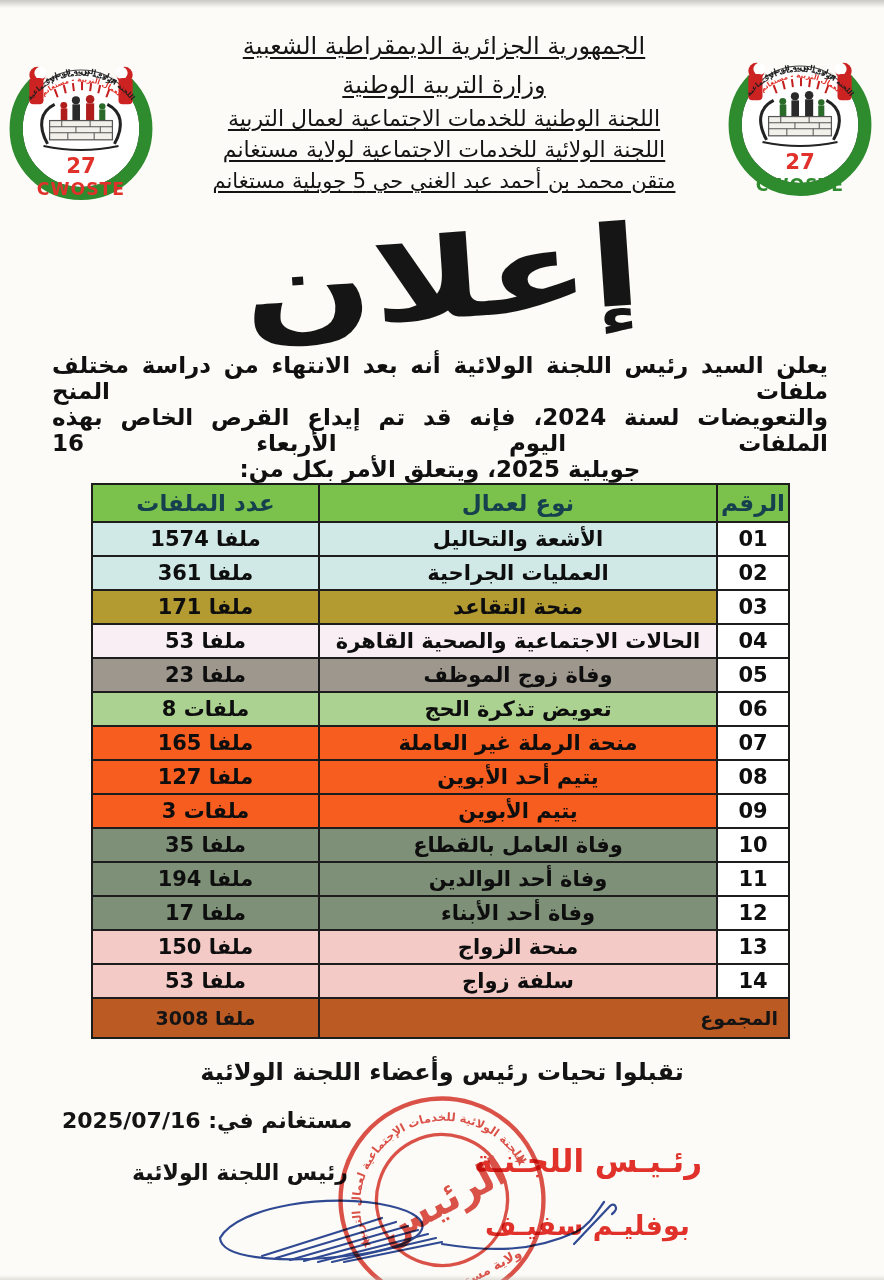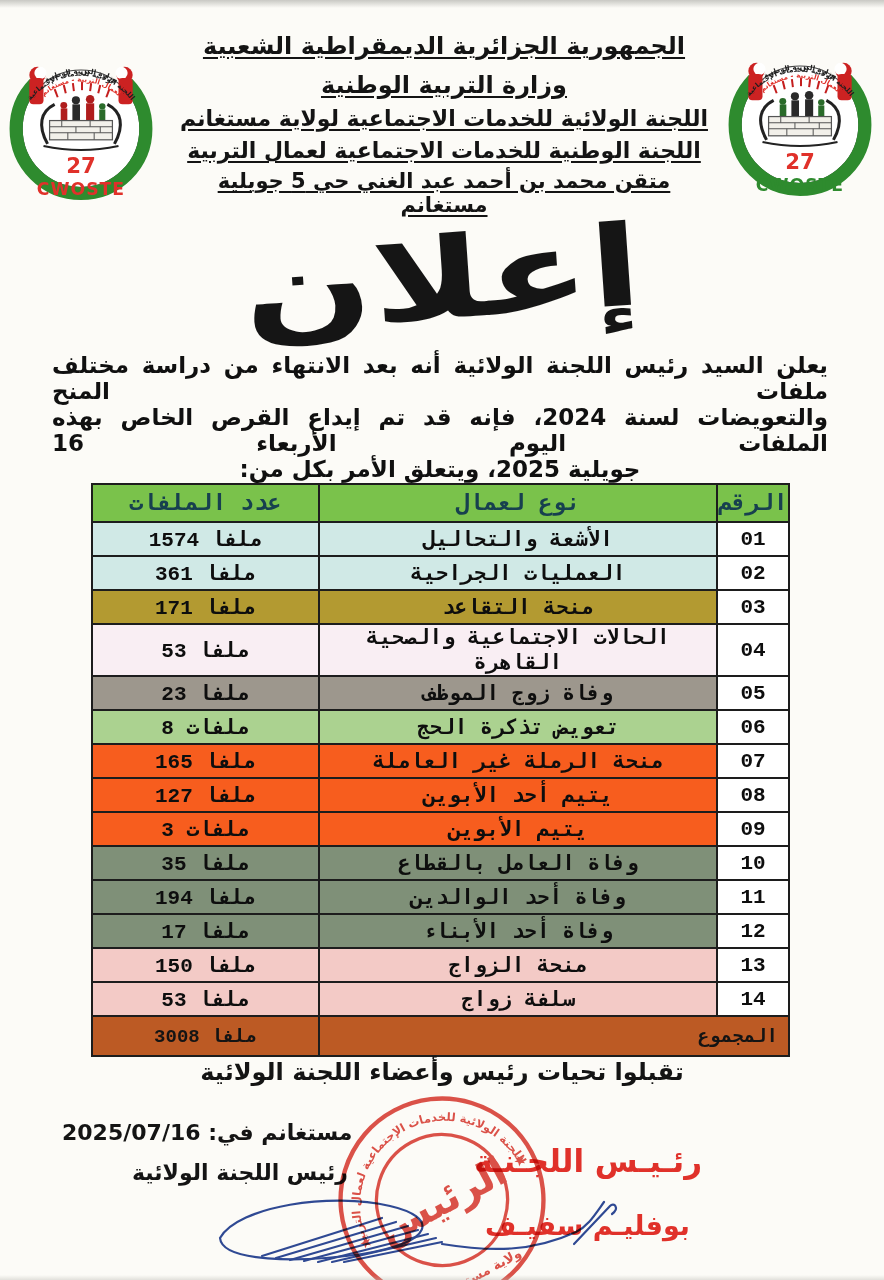--- a/index.html
+++ b/index.html
@@ -13,21 +13,21 @@
     content:""; position:absolute; top:0; left:0; right:0; height:8px;
     background:linear-gradient(#9f9f9a, rgba(0,0,0,0)); opacity:.55; pointer-events:none;
   }
   .page::after{
     content:""; position:absolute; bottom:0; left:0; right:0; height:5px;
     background:linear-gradient(rgba(0,0,0,0), #b9b9b2); opacity:.4; pointer-events:none;
   }
 
   
   .hdr { position:absolute; top:32px; right:168px; left:172px; text-align:center; }
-  .hdr-line { font-weight:bold; text-decoration:underline; text-underline-offset:3px; }
+  .hdr-line { font-weight:normal; text-decoration:underline; text-underline-offset:3px; }
   .hdr-line.l1 { font-size:24px; margin-bottom:11px; }
   .hdr-line.l2 { font-size:24px; margin-bottom:7px; }
   .hdr-line.l3 { font-size:22px; margin-bottom:6px; }
   .hdr-line.l4 { font-size:22px; margin-bottom:7px; }
   .hdr-line.l5 { font-size:21px; }
 
   .logo { position:absolute; width:152px; height:188px; }
   .logo.left  { top:22px; left:5px; }
   .logo.right { top:18px; right:8px; }
   .logo svg { width:100%; height:100%; }
@@ -45,39 +45,39 @@
     font-size:23px; font-weight:bold; line-height:26px; color:#101010;
   }
   .par-line.justify { text-align:justify; text-align-last:justify; }
   .par-line.center  { text-align:center; }
 
   
   .files-table {
     position:absolute; top:483px; right:94px; width:697px;
     border-collapse:collapse; table-layout:fixed; text-align:center;
   }
-  .files-table th, .files-table td { border:2px solid #1d1d1d; font-weight:bold;font-family:Liberation Mono, monospace; }
+  .files-table th, .files-table td { border:2px solid #1d1d1d; font-weight:bold; }
   .files-table thead th {
     height:38px; font-size:23px;
     background:var(--green); color:var(--hdr-text);
   }
   .files-table tbody td { height:34px; font-size:21px; color:#0e0e0e; }
   td.c-num { background:#ffffff; font-size:21px; }
   td.c-count { direction:ltr; }
   tr.total-row td { height:40px; font-size:19px; }
   td.total-label { text-align:right; padding-right:10px; white-space:nowrap; }
 
   
   .greeting {
     position:absolute; top:1058px; left:0; right:0; text-align:center;
     font-size:24px; font-weight:bold;
   }
   .date-line {
     position:absolute; top:1108px; left:62px; font-size:22px; font-weight:bold;
-    direction:rtl; white-space:nowrap;margin-top:12px;
+    direction:rtl; white-space:nowrap;
   }
   .sign-role {
     position:absolute; top:1160px; left:132px; font-size:22px; font-weight:bold;
     white-space:nowrap;
     text-align:right;
   }
   .red-title {
     position:absolute; top:1143px; right:182px; font-size:31px; font-weight:bold;
     color:var(--accent-red); white-space:nowrap; letter-spacing:1px;
   }
@@ -217,22 +217,22 @@
       <text x="75" y="170" text-anchor="middle" font-size="17" font-weight="bold" letter-spacing="1" fill="var(--logo-green)">CWOSTE</text>
       <text class="arc-text"><textPath href="#ra1" startOffset="50%" text-anchor="middle">وزارة التربية الوطنية</textPath></text>
       <text class="arc-text"><textPath href="#ra2" startOffset="50%" text-anchor="middle">اللجنة الولائية للخدمات الإجتماعية</textPath></text>
       <text class="arc-text red"><textPath href="#ra3" startOffset="50%" text-anchor="middle">لعمال التربية - مستغانم</textPath></text>
     </svg>
   </div>
 
   <div class="hdr">
     <div class="hdr-line l1">الجمهورية الجزائرية الديمقراطية الشعبية</div>
     <div class="hdr-line l2">وزارة التربية الوطنية</div>
+    <div class="hdr-line l3">اللجنة الوطنية للخدمات الاجتماعية لعمال التربية</div>
     <div class="hdr-line l4">اللجنة الولائية للخدمات الاجتماعية لولاية مستغانم</div>
-    <div class="hdr-line l3">اللجنة الوطنية للخدمات الاجتماعية لعمال التربية</div>
     <div class="hdr-line l5">متقن محمد بن أحمد عبد الغني حي 5 جويلية مستغانم</div>
   </div>
 
   <div class="announce">إعلان</div>
 
   <div class="body-par">
     <div class="par-line justify">يعلن السيد رئيس اللجنة الولائية أنه بعد الانتهاء من دراسة مختلف ملفات المنح</div>
     <div class="par-line justify">والتعويضات لسنة 2024، فإنه قد تم إيداع القرص الخاص بهذه الملفات اليوم الأربعاء 16</div>
     <div class="par-line center">جويلية 2025، ويتعلق الأمر بكل من:</div>
   </div>

